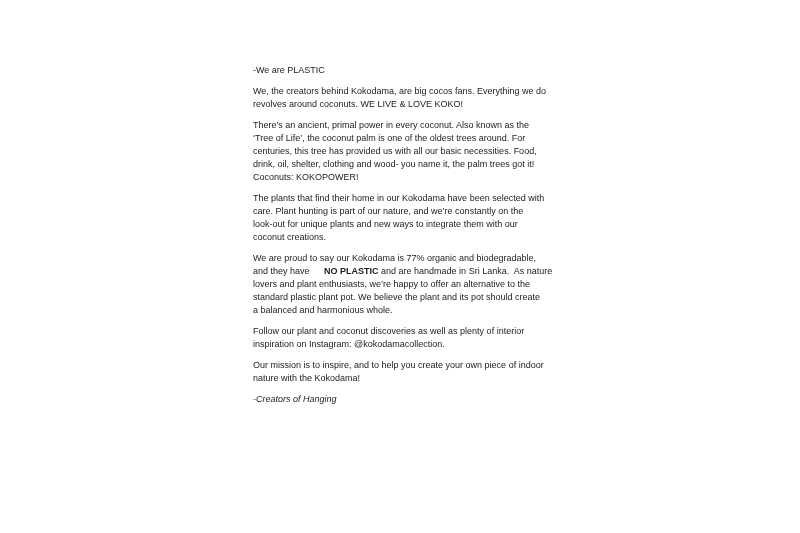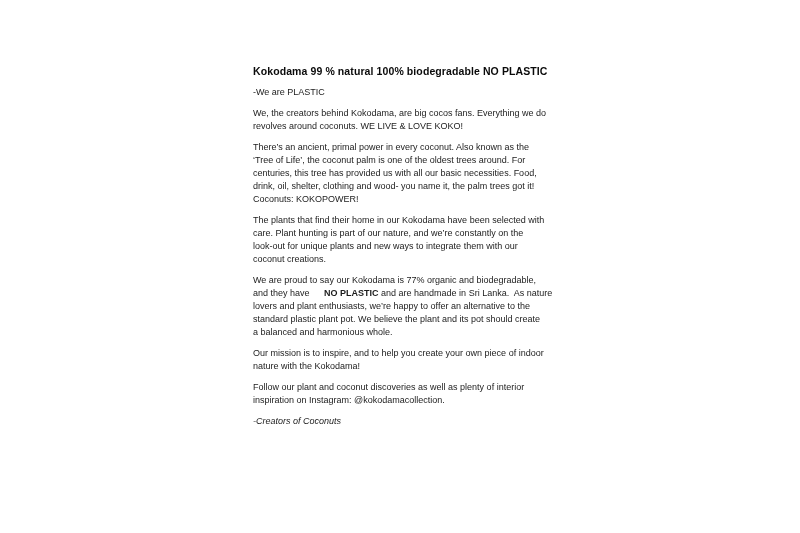--- a/index.html
+++ b/index.html
@@ -44,21 +44,20 @@
   .signature {
     font-style: italic;
     margin-top: 1px;
   }
 </style>
 </head>
 <body>
 
 <div class="page">
   <div class="content">
-    <h1 class="title">Kokodama 99 % natural 100% biodegradable NO PLASTIC</h1>
 
     <p class="para">-We are PLASTIC</p>
 
 
     <p class="para">We, the creators behind Kokodama, are big cocos fans. Everything we do
 revolves around coconuts. WE LIVE &amp; LOVE KOKO!</p>
 
     <p class="para">There’s an ancient, primal power in every coconut. Also known as the
 ‘Tree of Life’, the coconut palm is one of the oldest trees around. For
 centuries, this tree has provided us with all our basic necessities. Food,
@@ -69,21 +68,21 @@
 care. Plant hunting is part of our nature, and we’re constantly on the
 look-out for unique plants and new ways to integrate them with our
 coconut creations.</p>
 
     <p class="para"><span>We are proud to say our Kokodama is 77% organic and biodegradable,
 and they have </span><strong>NO PLASTIC</strong><span> and are handmade in Sri Lanka.  As nature
 lovers and plant enthusiasts, we’re happy to offer an alternative to the
 standard plastic plant pot. We believe the plant and its pot should create
 a balanced and harmonious whole.</span></p>
 
+    <p class="para">Follow our plant and coconut discoveries as well as plenty of interior
+inspiration on Instagram: @kokodamacollection.</p>
+
     <p class="para">Our mission is to inspire, and to help you create your own piece of indoor
 nature with the Kokodama!</p>
 
-    <p class="para">Follow our plant and coconut discoveries as well as plenty of interior
-inspiration on Instagram: @kokodamacollection.</p>
-
-    <p class="para signature">-Creators of Coconuts</p>
+    <p class="para signature">-Creators of Hanging</p>
   </div>
 </div>
 
 </body></html>

